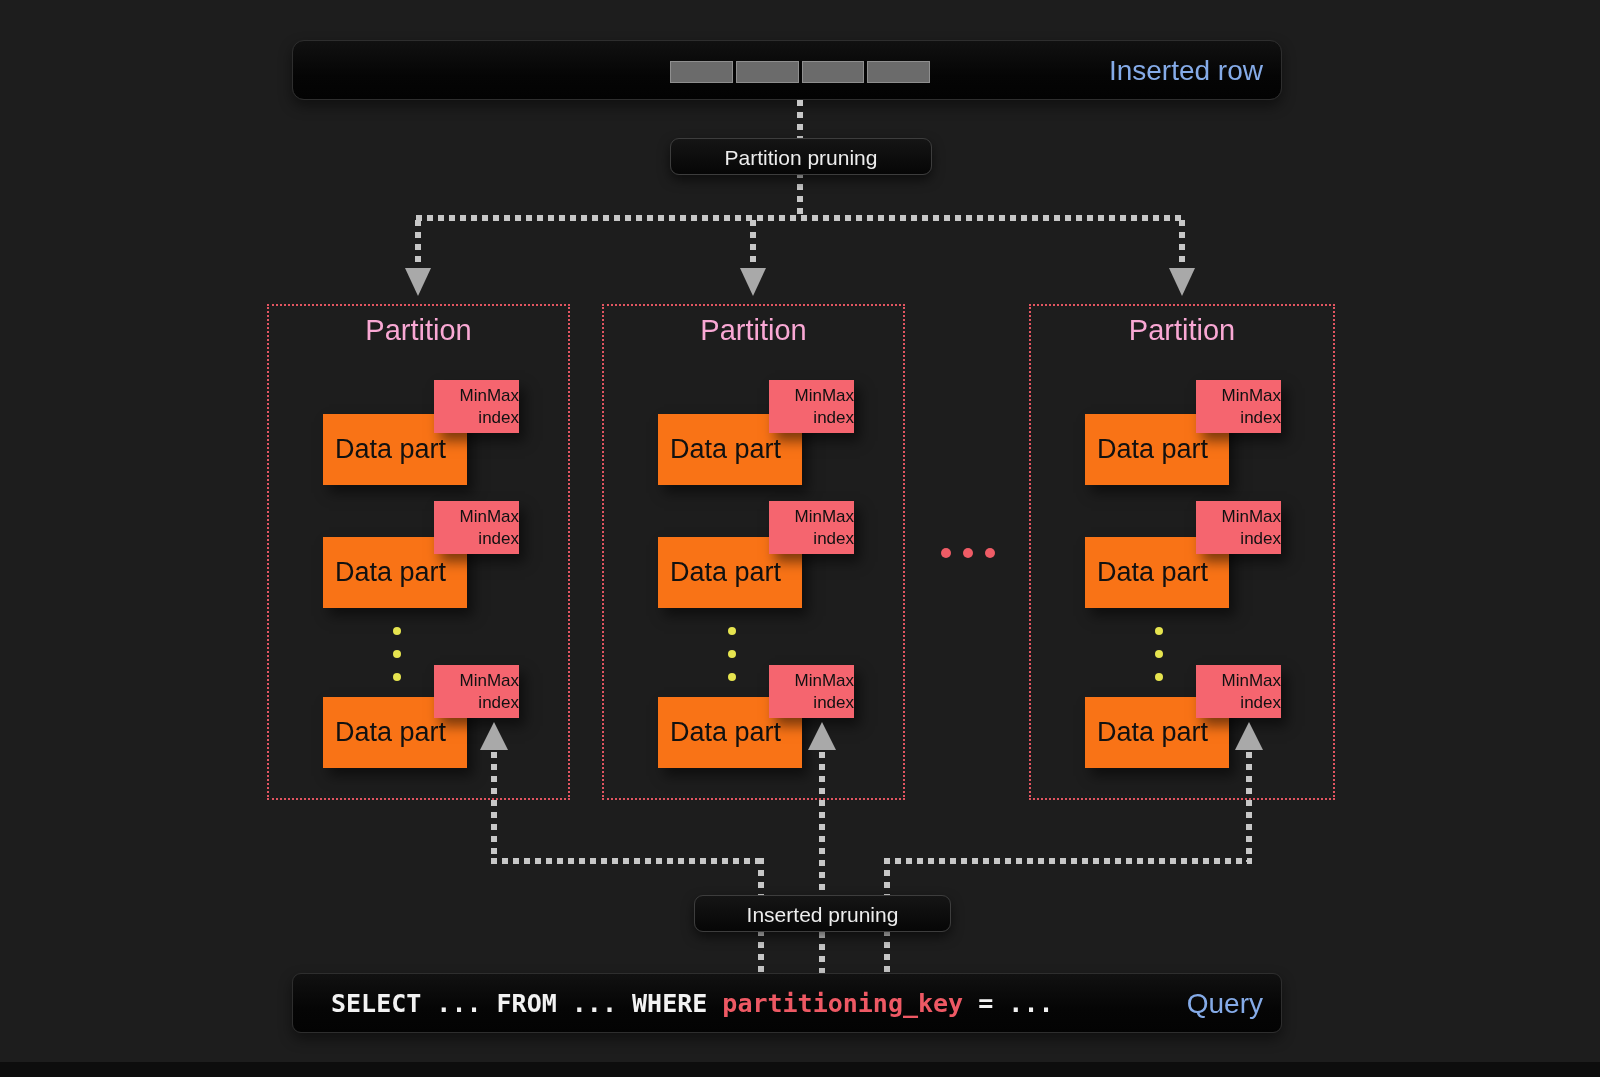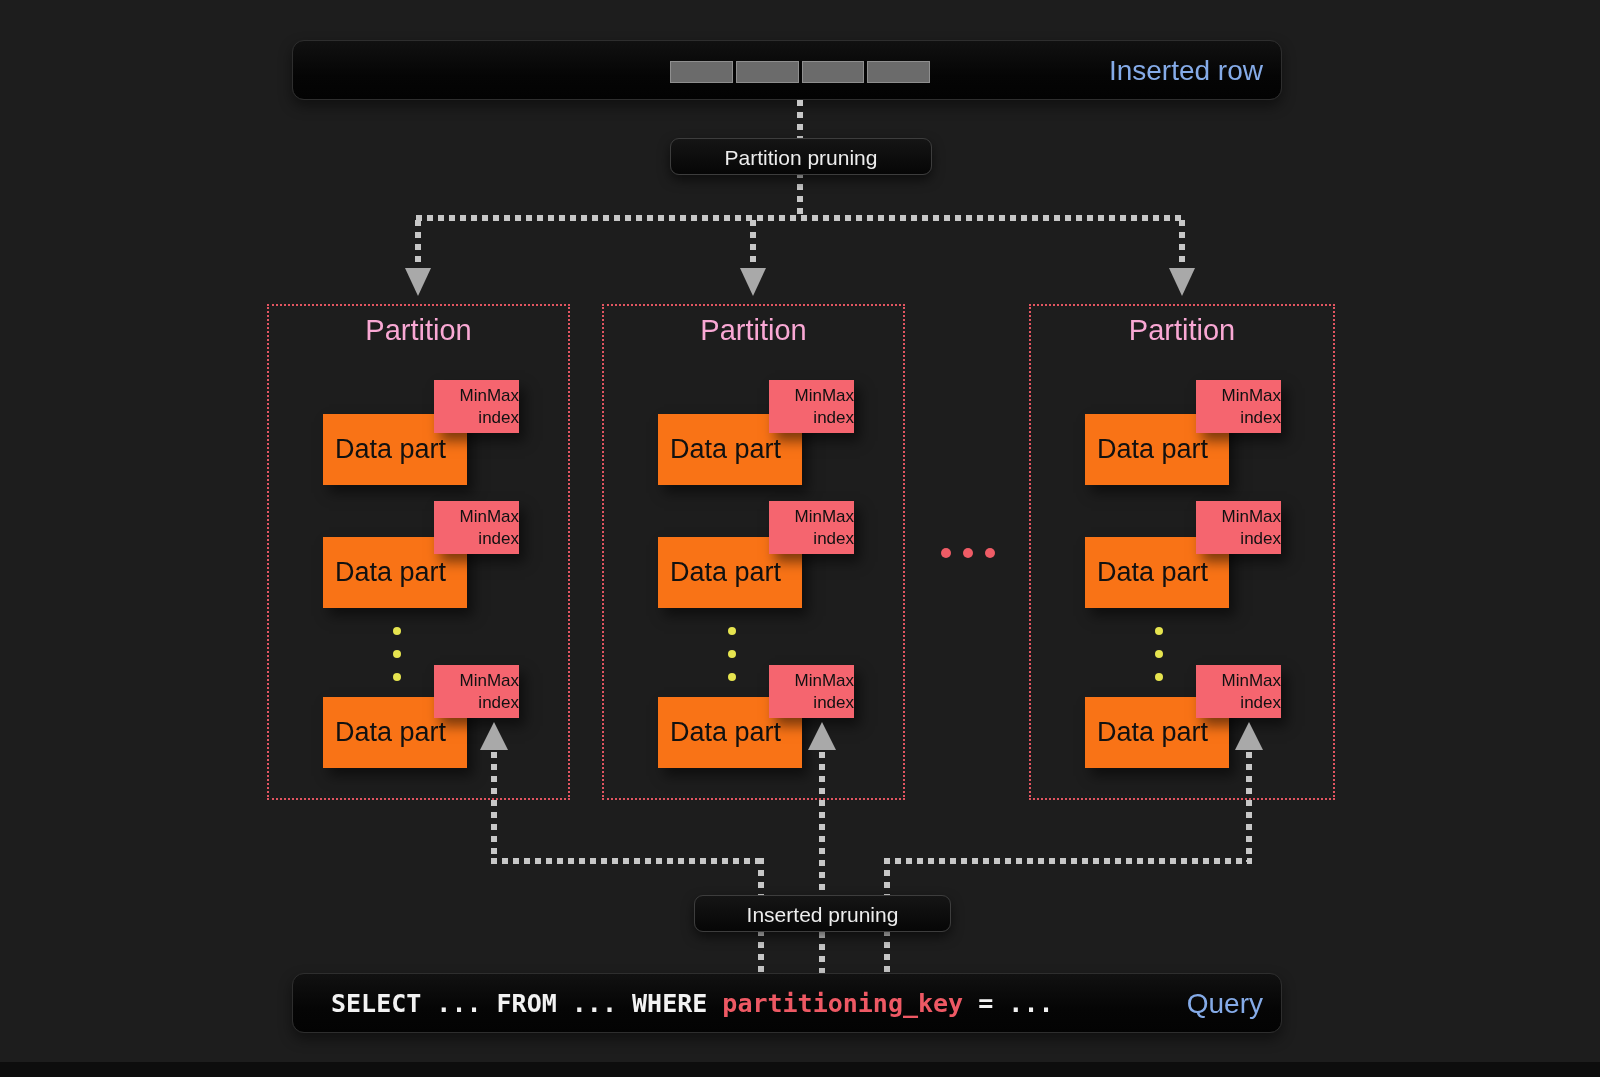--- a/index.html
+++ b/index.html
@@ -10,21 +10,21 @@
   }
   
   .bar{
     position:absolute;left:292px;width:990px;height:60px;
     background:linear-gradient(180deg,#111111 0%,#050505 60%,#030303 100%);
     border:1px solid #2e2e2e;border-radius:12px;
     box-shadow:0 6px 14px rgba(0,0,0,0.45);
     box-sizing:border-box;
   }
   .bar.top{top:40px;}
-  .bar.bottom{top:973px;}
+  .bar.bottom{top:973px;border-radius:9px;}
   .bar-label{
     position:absolute;right:0;top:0;height:60px;line-height:60px;
     padding-right:18px;font-size:28px;color:#85abe8;
   }
   
   .segments{
     position:absolute;left:670px;top:61px;width:260px;height:22px;
     display:flex;gap:3px;background:#050505;
   }
   .segments .seg{

